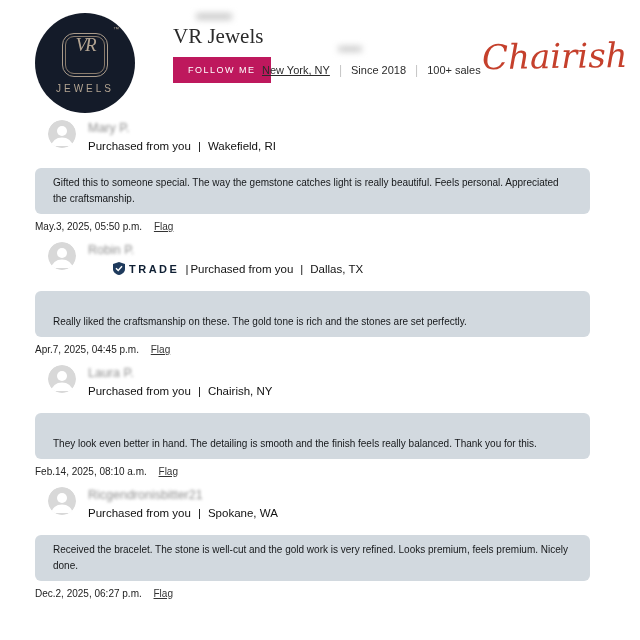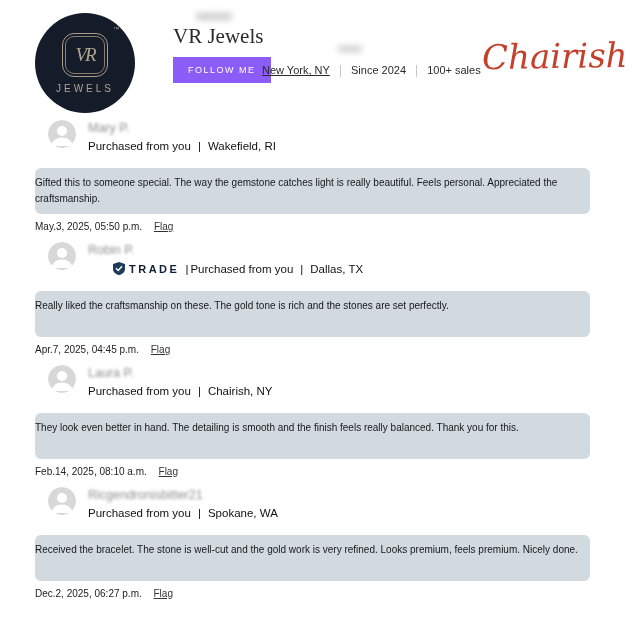--- a/index.html
+++ b/index.html
@@ -5,31 +5,31 @@
   * { margin:0; padding:0; box-sizing:border-box; }
   html,body { width:640px; height:640px; background:#ffffff;
     font-family:"Liberation Sans", sans-serif; color:#1a1a1a; overflow:hidden; }
   .page { position:relative; width:640px; height:640px; }
 
   
   .logo-circle { position:absolute; left:35px; top:13px; width:100px; height:100px;
     border-radius:50%; background:#141b29; display:flex; flex-direction:column;
     align-items:center; justify-content:center; }
   .logo-frame { position:relative; width:46px; height:44px; border:1.5px solid #ab9c8b;
-    border-radius:12px; display:flex; align-items:center; justify-content:center; }
+    border-radius:12px; display:flex; align-items:flex-start; justify-content:center; }
   .logo-frame::before { content:""; position:absolute; inset:2px; border:0.5px solid #8b7d6e;
     border-radius:9px; }
   .logo-monogram { font-family:"Liberation Serif", serif; font-size:19px; color:#b3a492;
     letter-spacing:-2px; font-style:italic; }
   .logo-tm { position:absolute; right:-12px; top:-8px; font-size:6px; color:#b3a492; }
   .logo-word { margin-top:6px; font-size:10px; letter-spacing:3px; color:#b3a492; }
 
   .store-title { position:absolute; left:173px; top:24px;
     font-family:"Liberation Serif", serif; font-size:21px; font-weight:400; color:#2b2b2b; }
-  .follow-btn { position:absolute; left:173px; top:57px; background:#8b5cf6; color:#fff;
+  .follow-btn { position:absolute; left:173px; top:57px; background:#be185d; color:#fff;
     border:none; font-size:9px; letter-spacing:1.5px; padding:8px 15px; cursor:pointer;
     font-family:"Liberation Sans", sans-serif; }
   .meta-row { position:absolute; left:262px; top:63px; font-size:11px; color:#2b2b2b;
     display:flex; align-items:center; }
   .meta-row a { color:#2b2b2b; text-decoration:underline; }
   .meta-pipe { color:#c4c4c4; margin:0 9px; font-size:12px; }
 
   .chairish-logo { position:absolute; left:482px; top:36px; width:150px;
     font-family:"DejaVu Serif", serif; font-style:italic; font-size:34px; color:#c5402c;
     transform:rotate(-1deg); letter-spacing:0px; }
@@ -46,21 +46,21 @@
   .review-meta { padding-top:1px; }
   .review-name { font-size:12.5px; color:#8f8f8f; filter:blur(1.6px); margin-bottom:5px; }
   .review-sub { font-size:11.5px; color:#111; display:flex; align-items:center; }
   .sub-pipe { color:#111; margin:0 7px; }
   .trade-badge { display:flex; align-items:center; margin-right:2px;padding-left:25px; }
   .trade-label { font-weight:bold; font-size:11px; letter-spacing:2.5px; color:#0f1f33;
     margin-left:4px; }
   .lead-pipe { margin-left:6px; color:#111; }
 
   .review-box { margin-top:16px; background:#d2d9df; border-radius:6px; min-height:46px;
-    padding:7px 0; display:flex; align-items:flex-start; font-size:10px; line-height:16px;
+    padding:7px 18px; display:flex; align-items:flex-end; font-size:10px; line-height:16px;
     color:#16181a; }
   .review-footer { margin-top:7px; font-size:10px; color:#222; }
   .flag-link { color:#333; text-decoration:underline; margin-left:9px; }
 </style>
 </head>
 <body>
 
 <div class="page">
 
   <div class="logo-circle">
@@ -74,21 +74,21 @@
   <div class="smudge smudge-1"></div>
   <div class="smudge smudge-2"></div>
 
   <h1 class="store-title">VR Jewels</h1>
 
   <button class="follow-btn">FOLLOW ME</button>
 
   <div class="meta-row">
     <a href="#">New York, NY</a>
     <span class="meta-pipe">|</span>
-    <span>Since 2024</span>
+    <span>Since 2018</span>
     <span class="meta-pipe">|</span>
     <span>100+ sales</span>
   </div>
 
   <div class="chairish-logo">Chairish</div>
 
   <div class="reviews">
   <div class="review">
     <div class="review-head">
       <div class="avatar">

